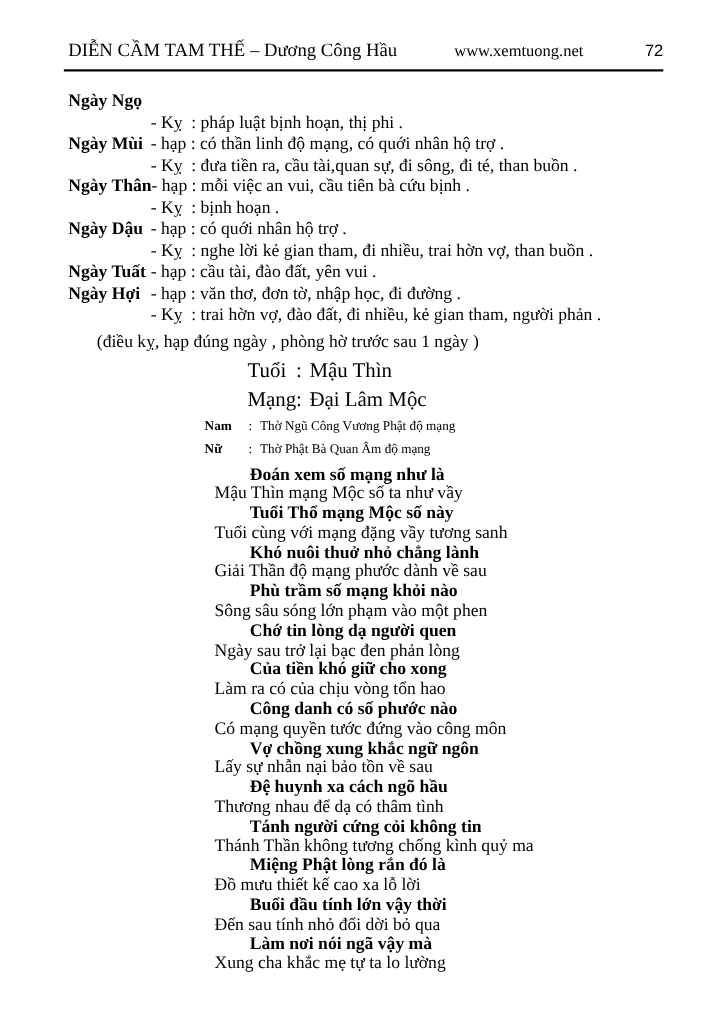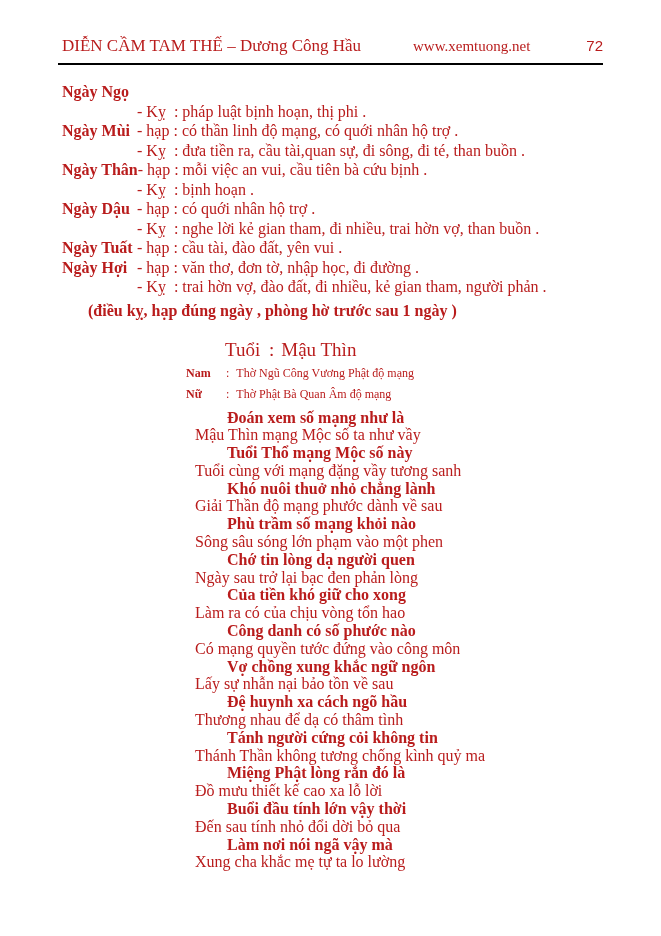--- a/index.html
+++ b/index.html
@@ -1,33 +1,33 @@
 <!DOCTYPE html>
 <html><head>
 <meta charset="utf-8">
 <style>
   html,body{margin:0;padding:0;background:#e8e8e8;}
   .page{
-    width:661px;height:936px;margin:0 auto;background:#ffffff;color:#b91c1c;
+    width:661px;height:936px;margin:0 auto;background:#ffffff;color:#000000;
     font-family:"Liberation Serif","DejaVu Serif",serif;
     box-sizing:border-box;padding:36px 58px 0 62px;position:relative;overflow:hidden;
   }
   
   .hdr{display:flex;align-items:baseline;font-size:17px;}
   .hdr .doc-title{white-space:nowrap;}
   .hdr .site{margin-left:auto;font-family:Liberation Serif, serif;font-size:15px;}
   .hdr .pagenum{font-family:Liberation Sans, sans-serif;font-size:15px;margin-left:56px;}
   .rule{border:none;border-top:2px solid #000;margin:7px 0 0 -4px;}
   
   .days{margin-top:17px;font-size:16px;}
   .day-line{display:flex;line-height:19.5px;white-space:nowrap;}
   .day-name{flex:0 0 75px;font-weight:bold;}
   .day-text{flex:1;}
   
-  .note{margin:3px 0 16px 26px;font-weight:bold;font-size:16px;line-height:21px;}
+  .note{margin:3px 0 4px 26px;font-weight:normal;font-size:16px;line-height:21px;}
   
   .profile{margin-top:3px;}
   .prow{line-height:24px;}
   .prow.bold{font-size:19px;font-weight:normal;margin-left:163px;line-height:26px;}
   .prow.norm{font-size:12px;margin-left:124px;line-height:21px;}
   .prow.bold .plabel{display:inline-block;width:44px;}
   .prow.norm .plabel{display:inline-block;width:40px;font-weight:bold;}
   .pcolon{display:inline-block;margin-right:7px;}
   
   .poem{margin-top:4px;padding-left:133px;font-size:16px;}
@@ -91,20 +91,23 @@
         <span class="day-text">- Kỵ&nbsp; : trai hờn vợ, đào đất, đi nhiều, kẻ gian tham, người phản .</span>
       </div>
     </div>
 
   <p class="note">(điều kỵ, hạp đúng ngày , phòng hờ trước sau 1 ngày )</p>
 
   <div class="profile">
     <div class="prow bold">
       <span class="plabel">Tuổi</span><span class="pcolon">:</span><span class="pvalue">Mậu Thìn</span>
     </div>
+    <div class="prow bold">
+      <span class="plabel">Mạng</span><span class="pcolon">:</span><span class="pvalue">Đại Lâm Mộc</span>
+    </div>
     <div class="prow norm">
       <span class="plabel">Nam</span><span class="pcolon">:</span><span class="pvalue">Thờ Ngũ Công Vương Phật độ mạng</span>
     </div>
     <div class="prow norm">
       <span class="plabel">Nữ</span><span class="pcolon">:</span><span class="pvalue">Thờ Phật Bà Quan Âm độ mạng</span>
     </div>
   </div>
 
   <div class="poem" id="poem">
       <div class="poem-line six">Đoán xem số mạng như là</div>

